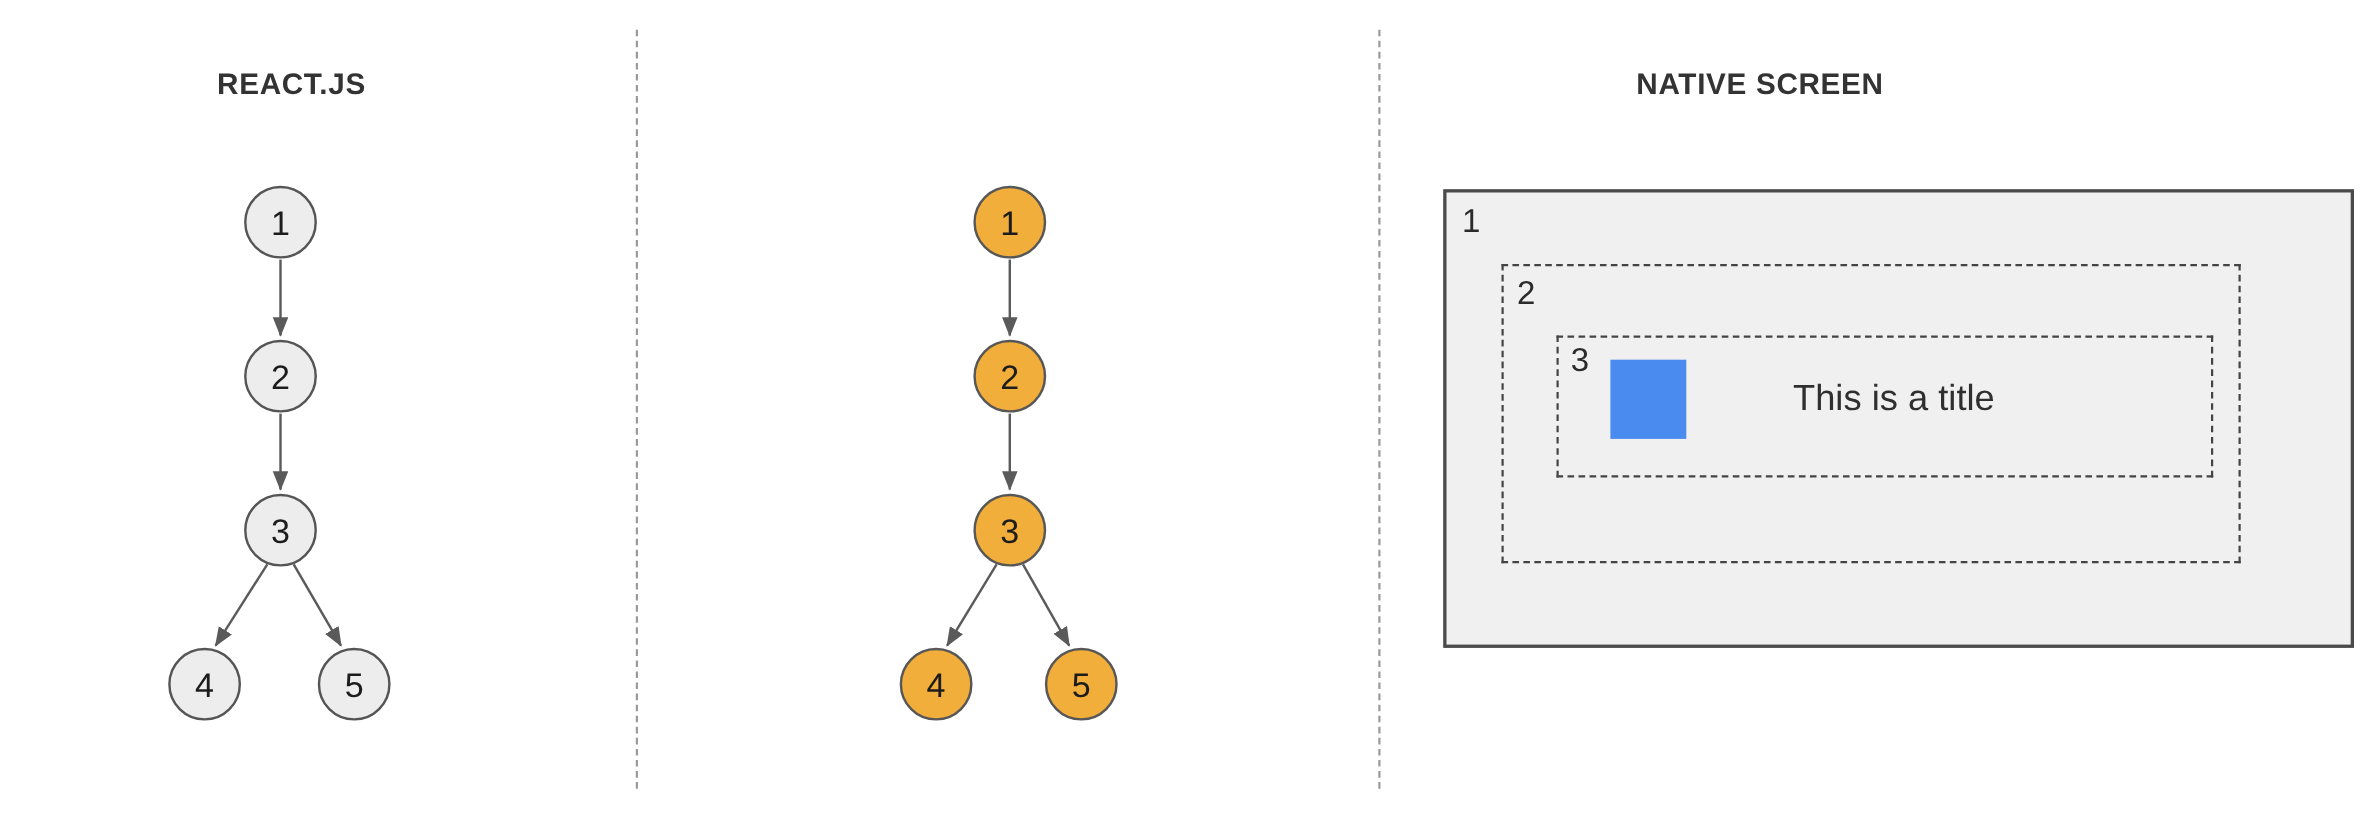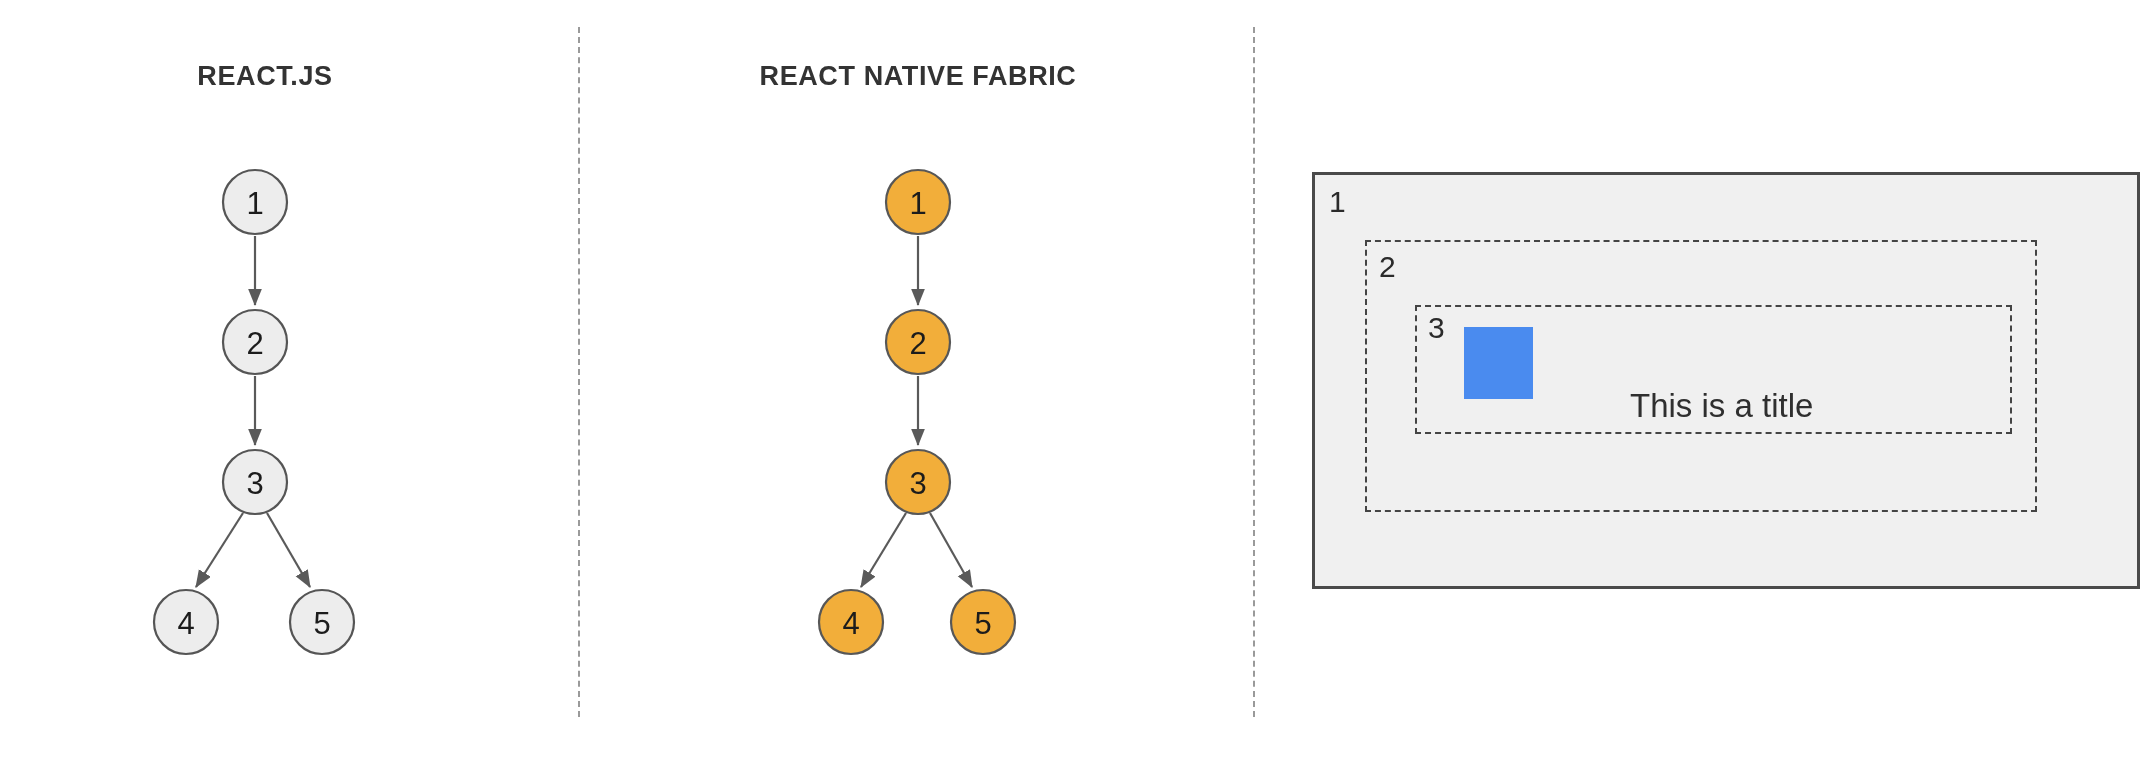--- a/index.html
+++ b/index.html
@@ -118,21 +118,21 @@
     color: #c2c2c2;
     white-space: nowrap;
   }
 </style>
 </head>
 <body>
 
 <div id="canvas">
 
   <div class="col-title" style="left:265px; top:44px;">REACT.JS</div>
-  <div class="col-title" style="left:918px; top:44px;">REACT NATIVE FABRIC</div>
+  <div class="col-title" style="left:1600px; top:44px;">NATIVE SCREEN</div>
 
   <div class="divider" style="left:578px;"></div>
   <div class="divider" style="left:1253px;"></div>
 
   <svg class="tree-svg" viewBox="0 0 2155 760">
     <defs>
       <marker id="arrow" markerWidth="9" markerHeight="9" refX="7.5" refY="3.2" orient="auto" markerUnits="strokeWidth">
         <path d="M0,0 L8,3.2 L0,6.4 z" fill="#5a5a5a"></path>
       </marker>
     </defs>
@@ -189,19 +189,19 @@
     <div class="dashed-box" style="left:50px; top:65px; width:672px; height:272px;">
 
       <div class="box-num" style="left:12px; top:10px;">2</div>
 
       <div class="dashed-box" style="left:48px; top:63px; width:597px; height:129px;">
 
         <div class="box-num" style="left:11px; top:6px;">3</div>
 
         <div class="blue-square" style="left:47px; top:20px; width:69px; height:72px;"></div>
 
-        <div class="screen-title" style="left:213px; top:36px;margin-top:44px;">This is a title</div>
+        <div class="screen-title" style="left:213px; top:36px;">This is a title</div>
       </div>
     </div>
   </div>
 
 
 </div>
 
 </body></html>

